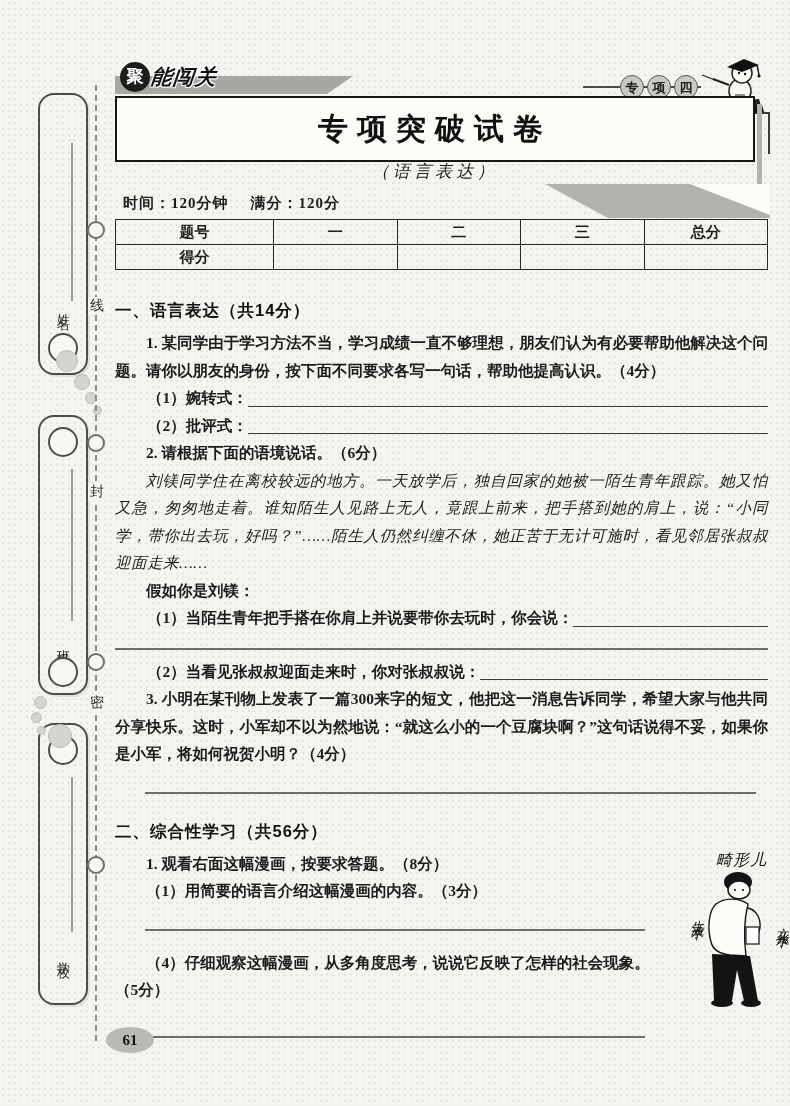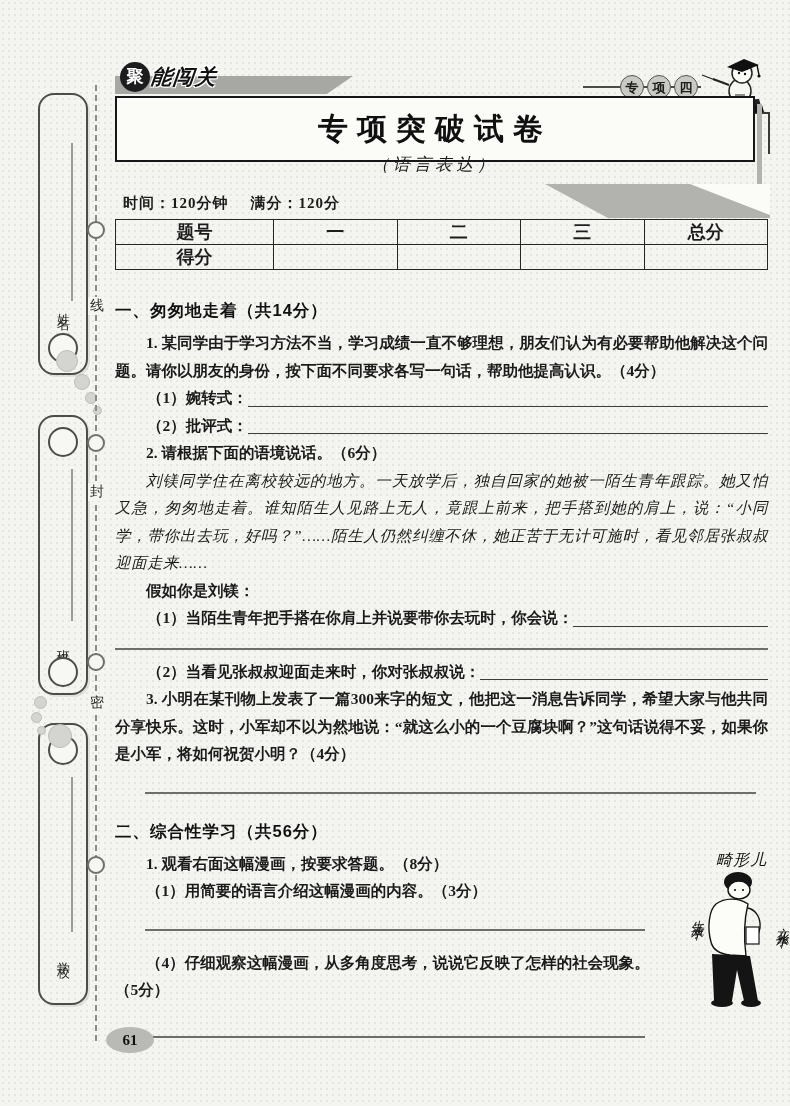--- a/index.html
+++ b/index.html
@@ -74,21 +74,21 @@
   .mascot{ position:absolute; left:699px; top:55px; width:68px; height:64px; }
   .titlebox{
     position:absolute; left:115px; top:96px; width:640px; height:66px;
     background:#fbfbf8; border:2px solid #161616;
   }
   .titlebox .t1{
     margin-top:11px; text-align:center;
     font-size:30px; font-weight:700; letter-spacing:9px; color:#101010;
   }
   .titlebox .t2{
-    margin-top:3px; text-align:center; font-style:italic;
+    margin-top:10px; text-align:center; font-style:italic;
     font-size:17px; letter-spacing:4px; color:#1c1c1c;
   }
   .fold-gray{
     position:absolute; left:545px; top:184px; width:225px; height:34px;
     background:#b2b2ae; clip-path:polygon(0 0,100% 0,100% 100%,28% 100%);
   }
   .fold-white{
     position:absolute; left:690px; top:184px; width:80px; height:31px;
     background:#fbfbf8; clip-path:polygon(0 0,100% 0,100% 100%);
   }
@@ -98,21 +98,21 @@
     position:absolute; left:123px; top:194px;
     font-weight:700; font-size:15px; letter-spacing:1px;
   }
   .info-line span{ margin-right:22px;margin-top:12px; }
   table.score{
     position:absolute; left:115px; top:219px; width:653px;
     border-collapse:collapse; table-layout:fixed;
   }
   table.score td{
     border:1.6px solid #262626; height:25px; text-align:center;
-    font-size:18px; font-weight:600; color:#1d1d1d;
+    font-size:15px; font-weight:600; color:#1d1d1d;
   }
   table.score col.c0{ width:158px; }
   
   .content{ position:absolute; left:115px; top:280px; width:653px; }
   .content p{ font-size:15.5px; font-weight:700; line-height:27.5px; text-align:justify; }
   .indent{ text-indent:2em; }
   h3.sec{
     font:700 16.5px/28px "Liberation Sans","DejaVu Sans",sans-serif;
     letter-spacing:1px; margin:15px 0 5px; color:#111;
   }
@@ -248,21 +248,21 @@
       <td>得分</td>
       <td></td>
       <td></td>
       <td></td>
       <td></td>
     </tr>
   </tbody>
     </table>
 
   <div class="content">
-    <h3 class="sec">一、匆匆地走着（共14分）</h3>
+    <h3 class="sec">一、语言表达（共14分）</h3>
     <p class="indent">1. 某同学由于学习方法不当，学习成绩一直不够理想，朋友们认为有必要帮助他解决这个问题。请你以朋友的身份，按下面不同要求各写一句话，帮助他提高认识。（4分）</p>
     <div class="fill-row">
       <span class="lbl">（1）婉转式：</span>
       <span class="uline"></span>
     </div>
     <div class="fill-row">
       <span class="lbl">（2）批评式：</span>
       <span class="uline"></span>
     </div>
     <p class="indent">2. 请根据下面的语境说话。（6分）</p>

